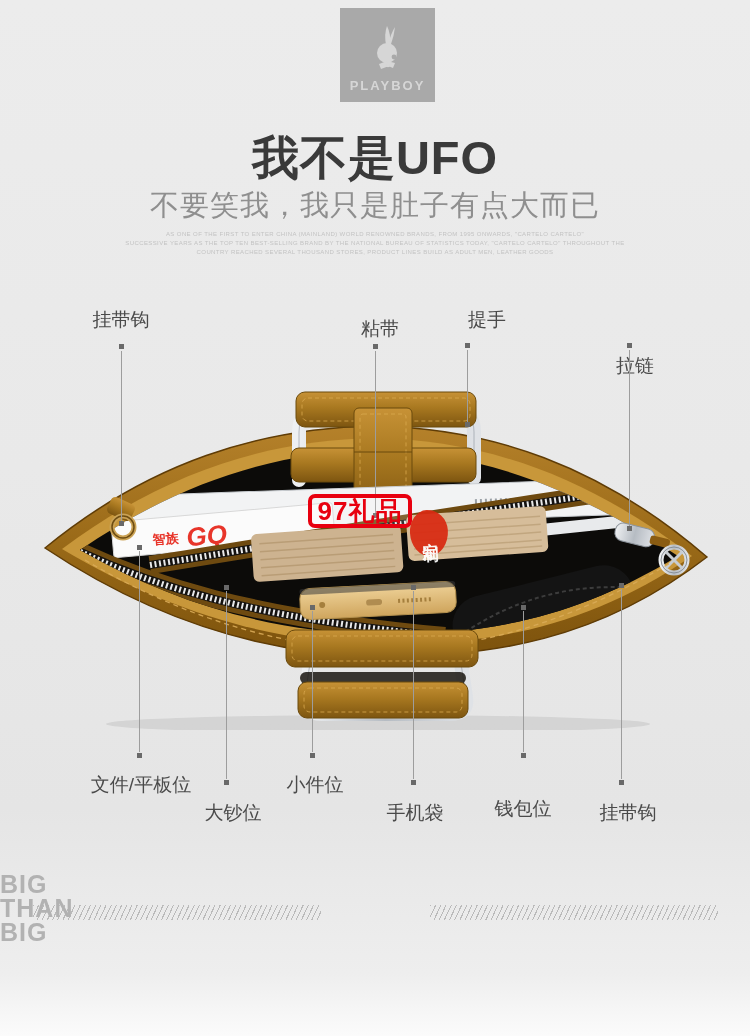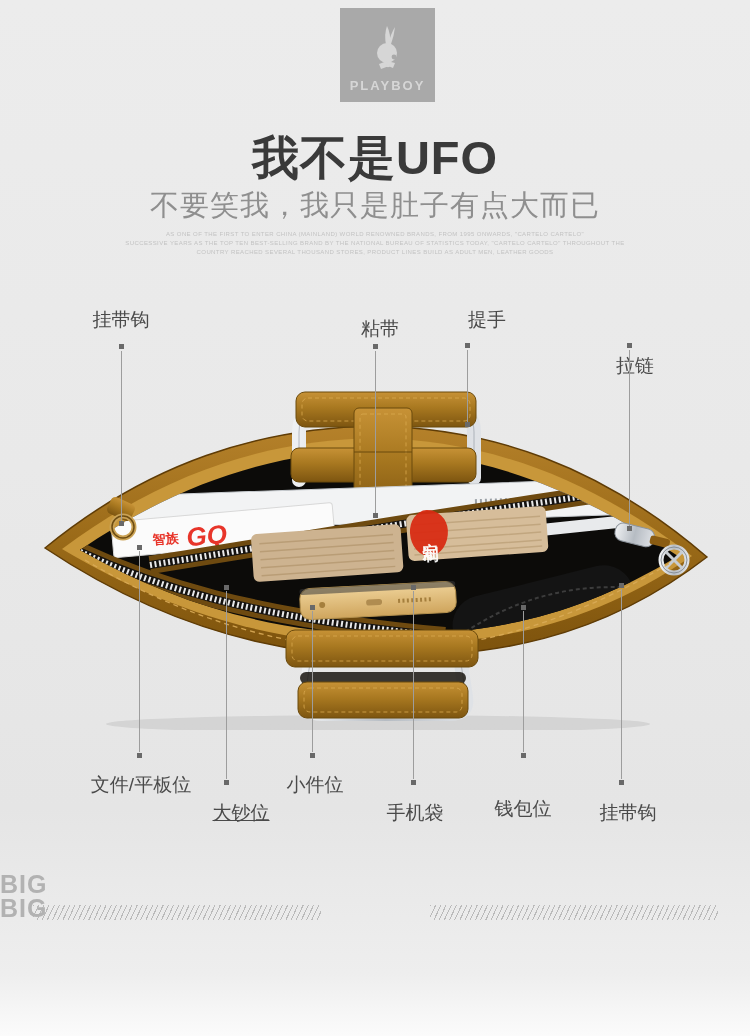--- a/index.html
+++ b/index.html
@@ -21,21 +21,21 @@
   .co-label{position:absolute;font-size:19px;color:#4a4a4a;transform:translateX(-50%);white-space:nowrap;}
   .co-line{position:absolute;width:1px;background:#9d9d9d;}
   .co-dot{position:absolute;width:5px;height:5px;background:#696969;}
   
   .t1-label{left:121px;top:307px;} .t2-label{left:380px;top:316px;} .t3-label{left:475px;top:307px;margin-left:12px;} .t4-label{left:635px;top:319px;margin-top:34px;}
   .t1-d1{left:119px;top:344px;} .t1-line{left:121px;top:351px;height:172px;} .t1-d2{left:119px;top:521px;}
   .t2-d1{left:373px;top:344px;} .t2-line{left:375px;top:351px;height:165px;} .t2-d2{left:373px;top:513px;}
   .t3-d1{left:465px;top:343px;} .t3-line{left:467px;top:350px;height:74px;}  .t3-d2{left:465px;top:422px;}
   .t4-d1{left:627px;top:343px;} .t4-line{left:629px;top:350px;height:178px;} .t4-d2{left:627px;top:526px;}
   
-  .b1-label{left:141px;top:772px;} .b2-label{left:241px;top:800px;text-decoration:underline;} .b3-label{left:315px;top:772px;}
+  .b1-label{left:141px;top:772px;} .b2-label{left:233px;top:800px;} .b3-label{left:315px;top:772px;}
   .b4-label{left:415px;top:800px;} .b5-label{left:523px;top:772px;margin-top:24px;} .b6-label{left:628px;top:800px;}
   .b1-d1{left:137px;top:545px;} .b1-line{left:139px;top:551px;height:201px;} .b1-d2{left:137px;top:753px;}
   .b2-d1{left:224px;top:585px;} .b2-line{left:226px;top:591px;height:188px;} .b2-d2{left:224px;top:780px;}
   .b3-d1{left:310px;top:605px;} .b3-line{left:312px;top:611px;height:141px;} .b3-d2{left:310px;top:753px;}
   .b4-d1{left:411px;top:585px;} .b4-line{left:413px;top:591px;height:188px;} .b4-d2{left:411px;top:780px;}
   .b5-d1{left:521px;top:605px;} .b5-line{left:523px;top:611px;height:141px;} .b5-d2{left:521px;top:753px;}
   .b6-d1{left:619px;top:583px;} .b6-line{left:621px;top:589px;height:190px;} .b6-d2{left:619px;top:780px;}
   
   .bag-svg{position:absolute;left:30px;top:380px;width:690px;height:350px;}
   
@@ -246,24 +246,26 @@
   <div class="co-dot b5-d1"></div>
   <div class="co-line b5-line"></div>
   <div class="co-dot b5-d2"></div>
   <div class="co-label b5-label">钱包位</div>
 
   <div class="co-dot b6-d1"></div>
   <div class="co-line b6-line"></div>
   <div class="co-dot b6-d2"></div>
   <div class="co-label b6-label">挂带钩</div>
 
+  <div class="wm-badge">97礼品</div>
   <div class="wm-seal">
     <span class="wm-seal-text">定制</span>
   </div>
 
   <div class="hatch hatch-left"></div>
   <div class="hatch hatch-right"></div>
   <div class="big-text">
     <div>BIG</div>
+    <div>THAN</div>
     <div>BIG</div>
   </div>
 
 </div>
 
 </body></html>

